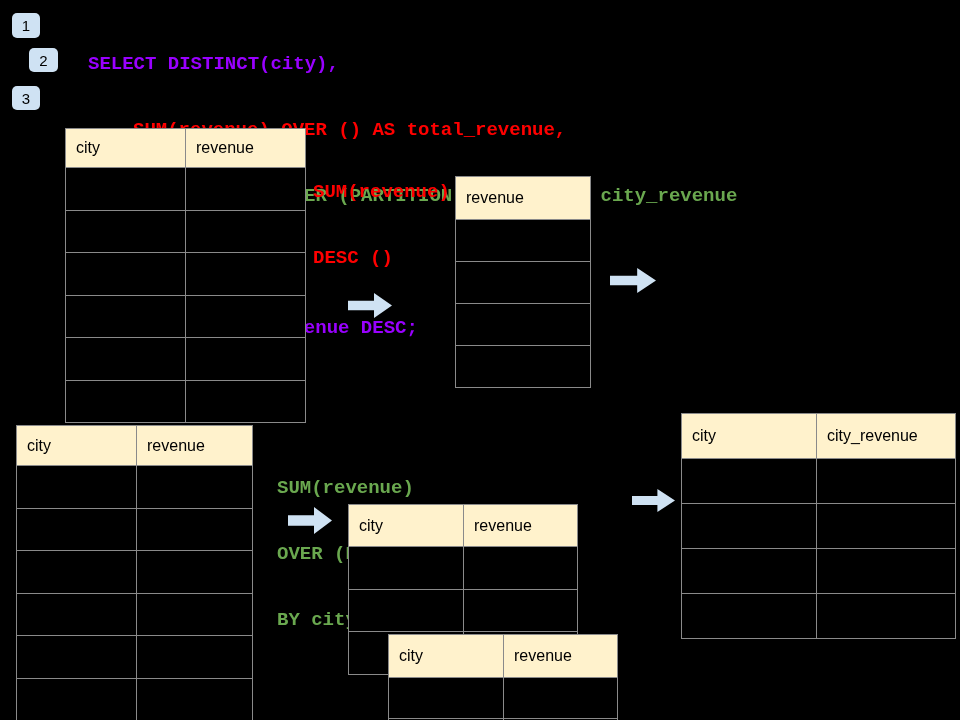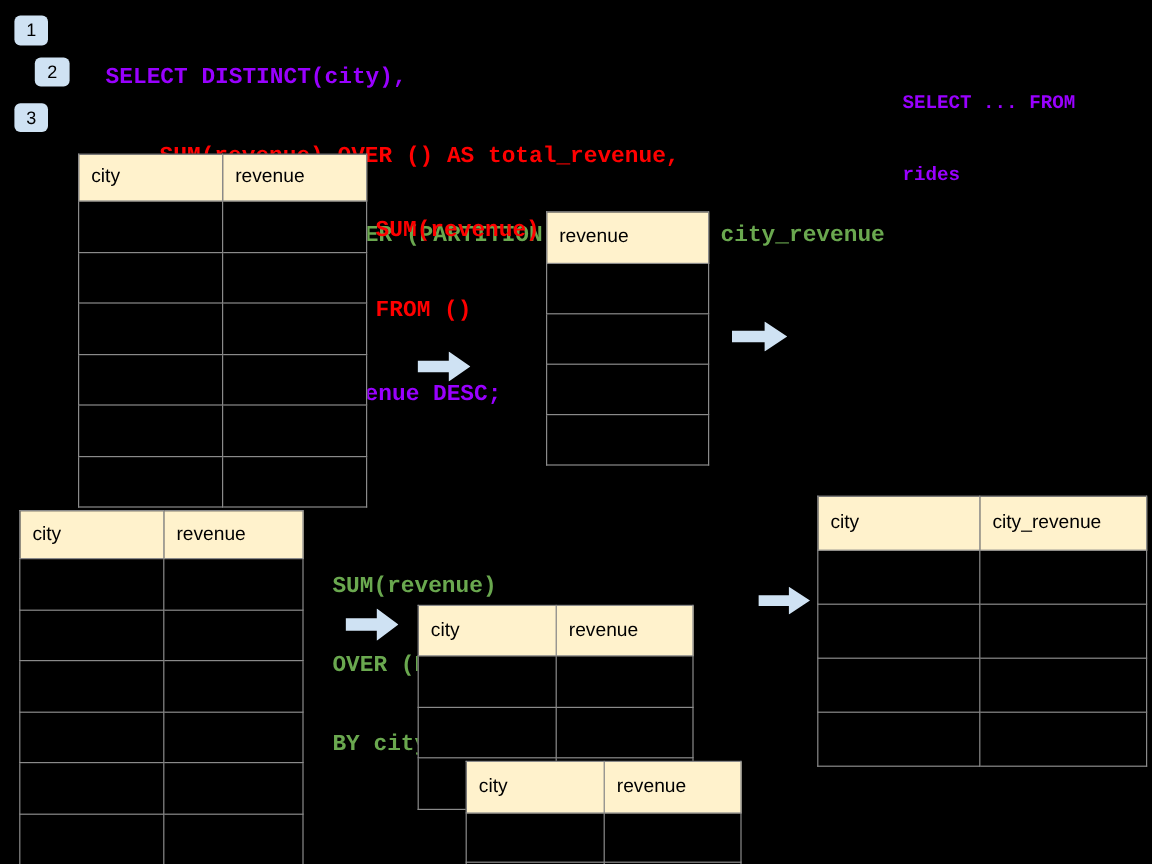--- a/index.html
+++ b/index.html
@@ -63,28 +63,24 @@
   <div class="badge" id="badge3">3</div>
 
   <div class="code" id="sql-main">
     <div class="purple">SELECT DISTINCT(city),</div>
     <div class="red ind2">SUM(revenue) OVER () AS total_revenue,</div>
     <div class="green ind2">SUM(revenue) OVER (PARTITION BY city) as city_revenue</div>
     <div class="purple ind4">FROM rides</div>
     <div class="purple ind4">ORDER by city_revenue DESC;</div>
   </div>
 
-  <div class="code purple" id="sql-aside">
-    <div>SELECT ... FROM</div>
-    <div>rides</div>
-  </div>
 
   <div class="code red" id="ann-total">
     <div>SUM(revenue)</div>
-    <div>FROM ()</div>
+    <div>DESC ()</div>
   </div>
 
   <div class="code green" id="ann-partition">
     <div>SUM(revenue)</div>
     <div>OVER (PARTITION</div>
     <div>BY city)</div>
   </div>
 
   <table class="tbl" id="tbl-top">
     <colgroup>

